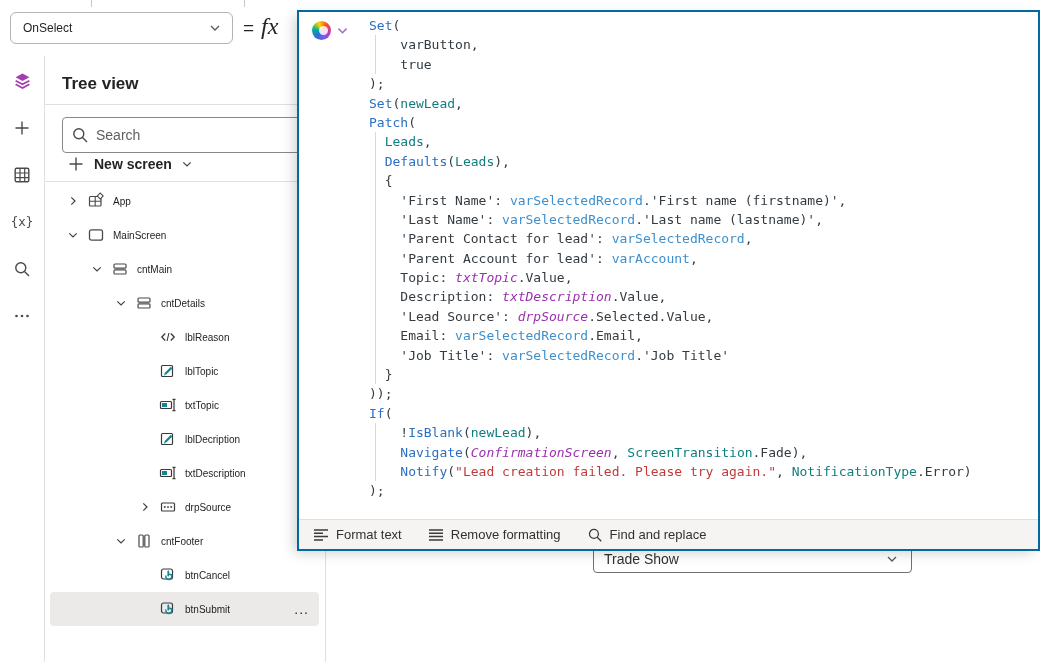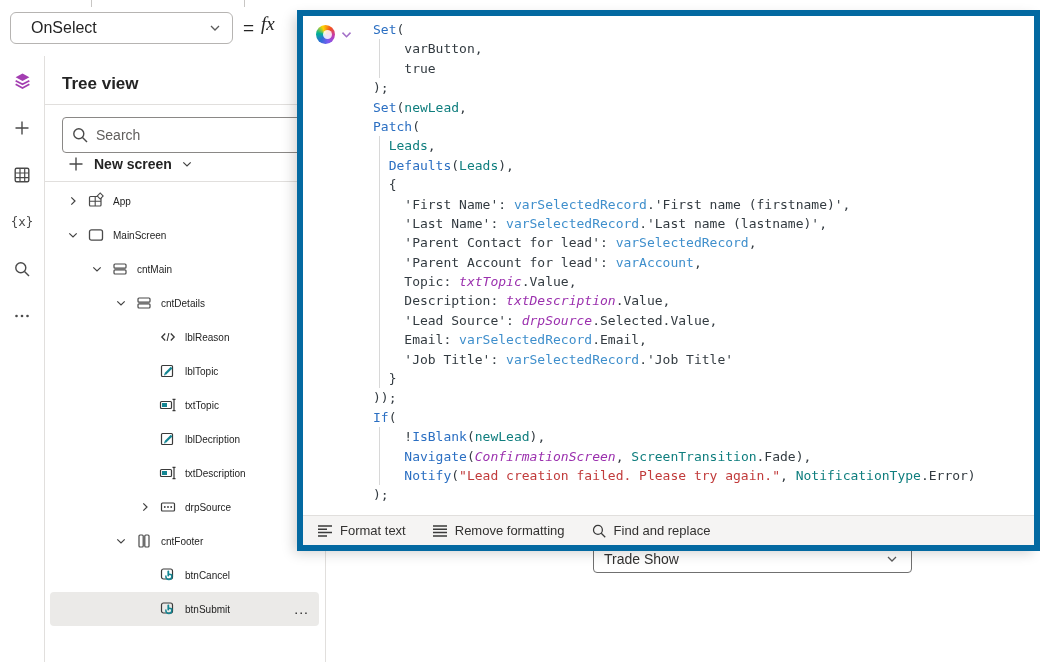--- a/index.html
+++ b/index.html
@@ -12,23 +12,23 @@
     color: #242424;
   }
   .tick { position:absolute; top:0; width:1px; height:7px; background:#c8c6c4; }
 
   
   .prop-dropdown {
     position:absolute; left:10px; top:12px; width:223px; height:32px;
     border:1px solid #b6b4b2; border-radius:6px; background:#fff;
     display:flex; align-items:center; padding:0 10px 0 12px; cursor:pointer;
   }
-  .prop-dropdown .lbl { font-size:16px; color:#242424; flex:1;margin-left:8px; }
+  .prop-dropdown .lbl { font-size:12px; color:#242424; flex:1; }
   .eq-sign { position:absolute; left:243px; top:17px; font-size:19px; color:#242424; }
-  .fx-sign { position:absolute; left:261px; top:13px; font-size:19px; color:#242424;
+  .fx-sign { position:absolute; left:261px; top:13px; font-size:24px; color:#242424;
              font-family:"Liberation Serif", serif; font-style:italic; }
   .top-divider { position:absolute; left:0; top:56px; width:297px; height:1px; background:#e1dfdd; }
 
   
   .rail { position:absolute; left:0; top:56px; width:45px; height:606px; background:#fff;
           border-right:1px solid #e1dfdd; display:flex; flex-direction:column;
           align-items:center; padding-top:10px; gap:17px; }
   .rail-item { width:30px; height:30px; display:flex; align-items:center; justify-content:center;
                cursor:pointer; border-radius:4px; }
 
@@ -55,21 +55,21 @@
   .tree-row.selected { background:#ebeae8; }
   .tree-row .tw { width:16px; margin-right:6px; display:flex; justify-content:center; flex:none; }
   .tree-row .ic { width:18px; height:18px; margin-right:8px; flex:none; display:flex;
                   align-items:center; justify-content:center; }
   .tree-row .lbl { font-size:10px; color:#242424; white-space:nowrap; }
   .tree-row .more { margin-left:auto; padding-right:10px; font-size:14px; letter-spacing:1px;
                     color:#242424; cursor:pointer; }
 
   
   .formula-panel { position:absolute; left:297px; top:10px; width:743px; height:541px;
-                   background:#fff; border:6px solid #0369a1; z-index:10;
+                   background:#fff; border:2px solid #0369a1; z-index:10;
                    box-shadow:-5px 4px 12px -2px rgba(0,0,0,.18); }
   .copilot-btn { position:absolute; left:13px; top:9px; display:flex; align-items:center;
                  gap:5px; cursor:pointer; }
   .copilot-logo { width:19px; height:19px; border-radius:50%;
     background: conic-gradient(from 220deg, #2b6fd4, #00b294, #ffd500, #f25022, #c239b3, #7b5bf2, #2b6fd4);
     position:relative; }
   .copilot-logo::after { content:""; position:absolute; left:7px; top:5px; width:9px; height:9px;
     border-radius:50%; background:#fff; opacity:.85; }
   .code { position:absolute; left:70px; top:4px; right:6px;
           font-family:"DejaVu Sans Mono","Liberation Mono",monospace;

